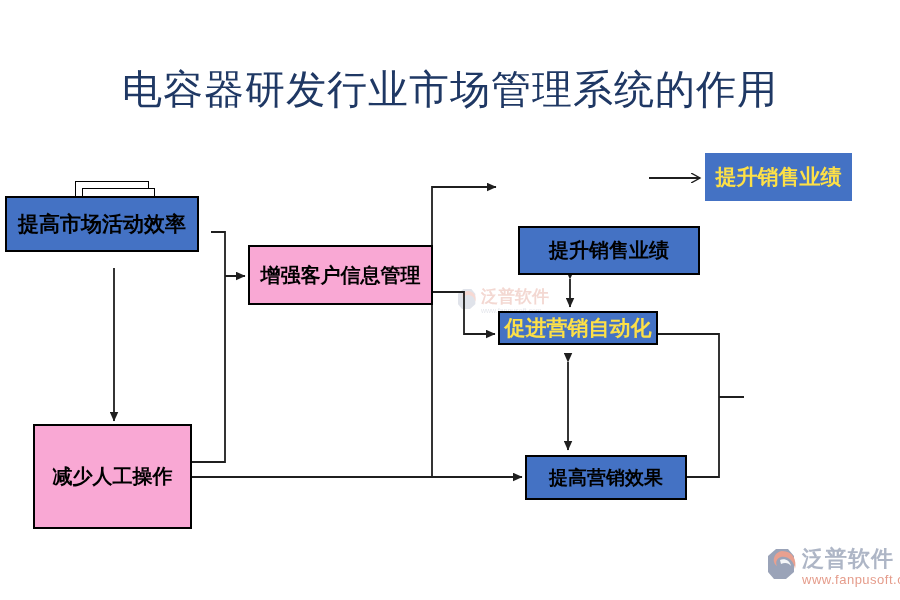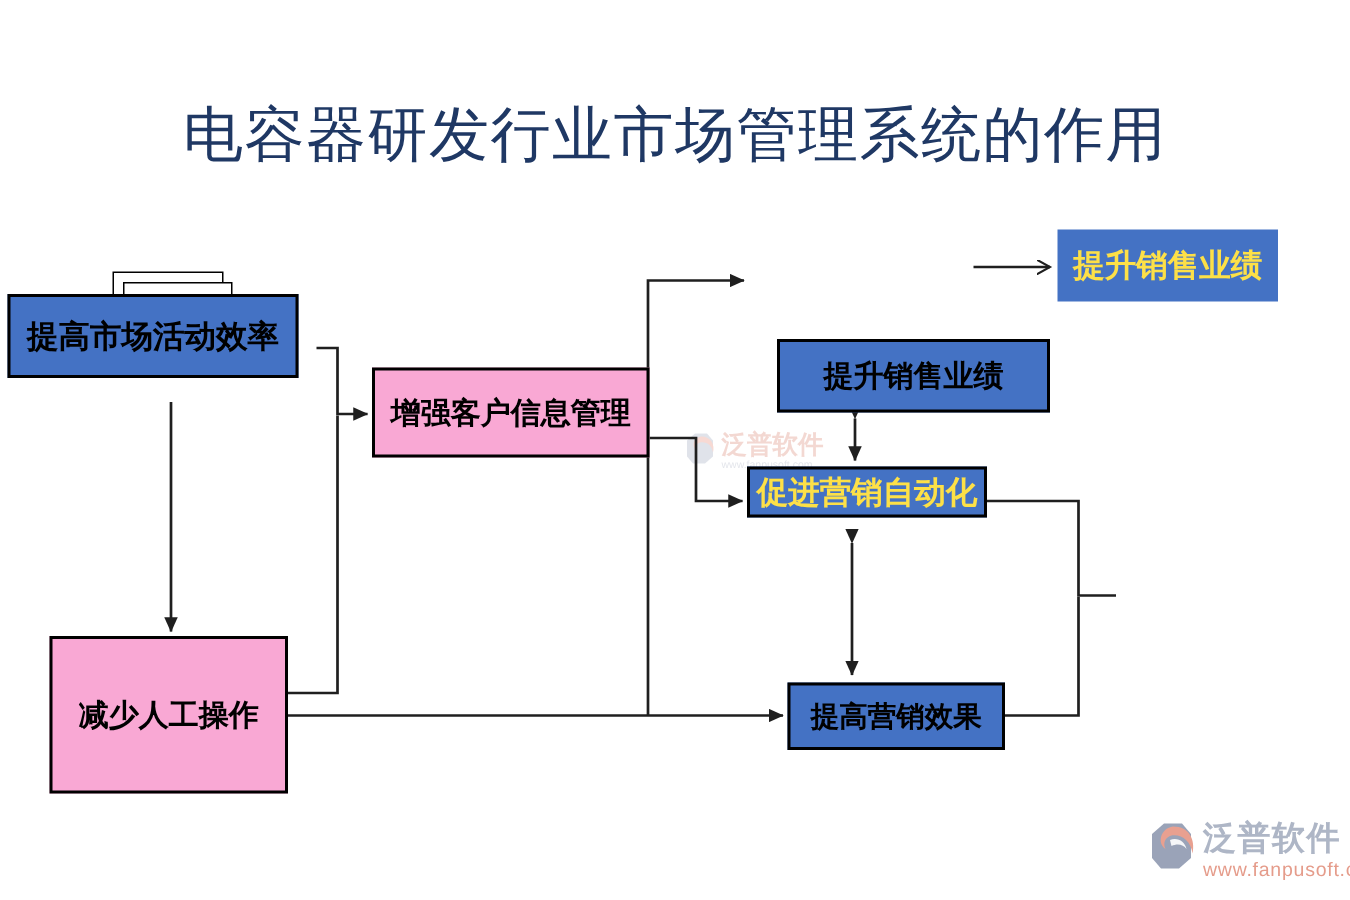--- a/index.html
+++ b/index.html
@@ -96,21 +96,21 @@
   </div>
 
   <div class="node blue bordered txt-black" style="left:518px;top:226px;width:182px;height:49px;font-size:20px;">
     <span>提升销售业绩</span>
   </div>
 
   <div class="node blue bordered txt-white" style="left:498px;top:311px;width:160px;height:34px;font-size:21px;">
     <span>促进营销自动化</span>
   </div>
 
-  <div class="node blue bordered txt-black" style="left:525px;top:455px;width:145px;height:45px;font-size:19px;">
+  <div class="node blue bordered txt-black" style="left:525px;top:455px;width:162px;height:45px;font-size:19px;">
     <span>提高营销效果</span>
   </div>
 
 
   <div class="wm wm-center">
     <svg width="20" height="22" viewBox="0 0 30 32">
       <polygon points="8,1 20,1 26,8 26,24 18,31 6,31 0,24 0,8" fill="#c3c9d6"></polygon>
       <path d="M14 4 C 24 4 28 12 26 20 C 25 13 20 9 13 10 C 10 11 8 14 9 17 C 4 13 7 5 14 4 Z" fill="#f0b4a8"></path>
     </svg>
     <div class="wm-texts" style="margin-left:3px;">

